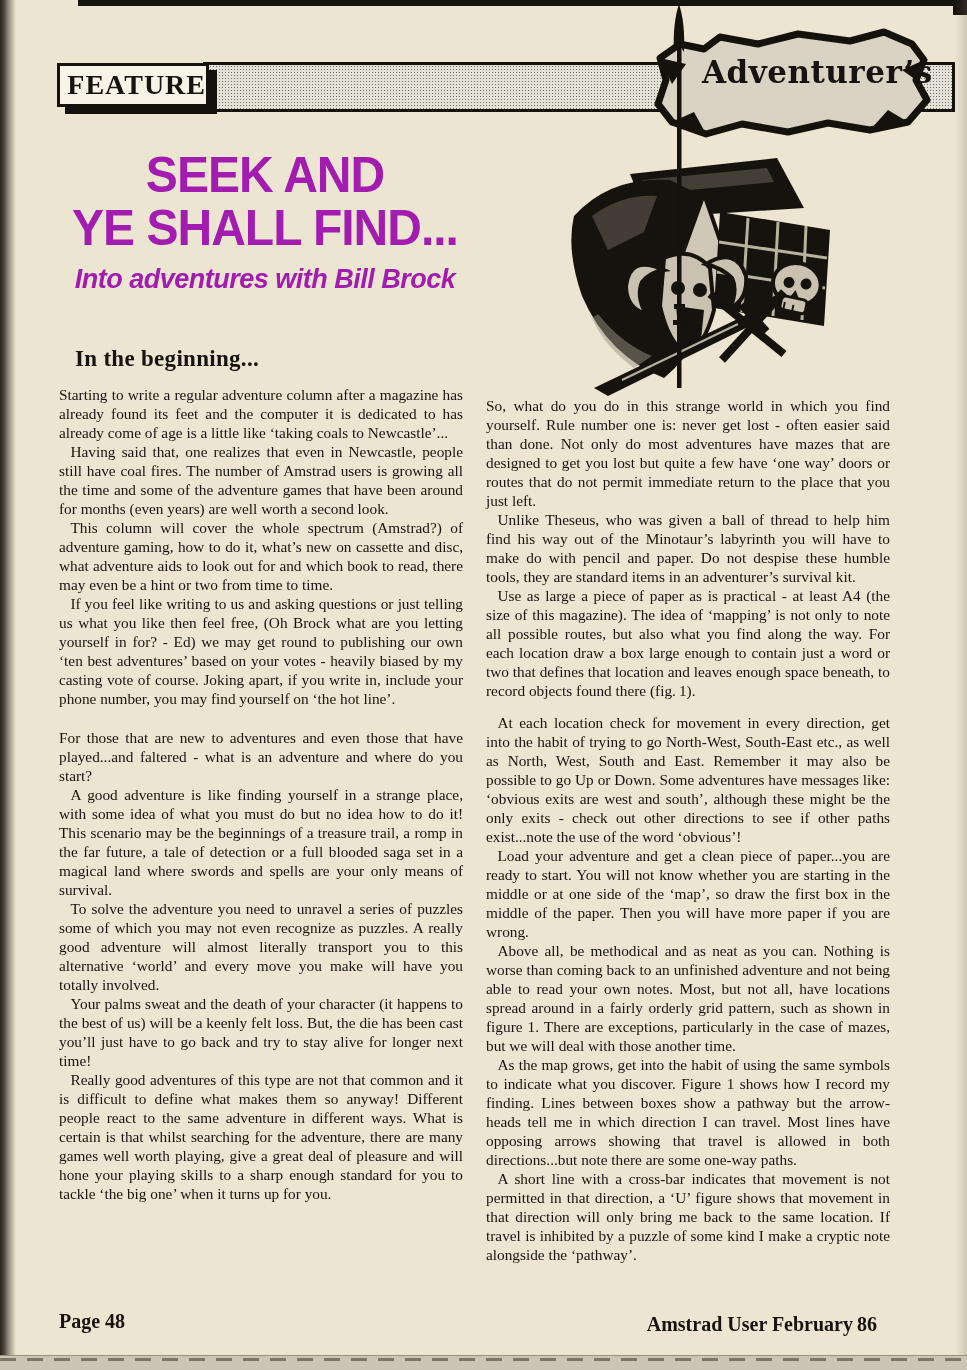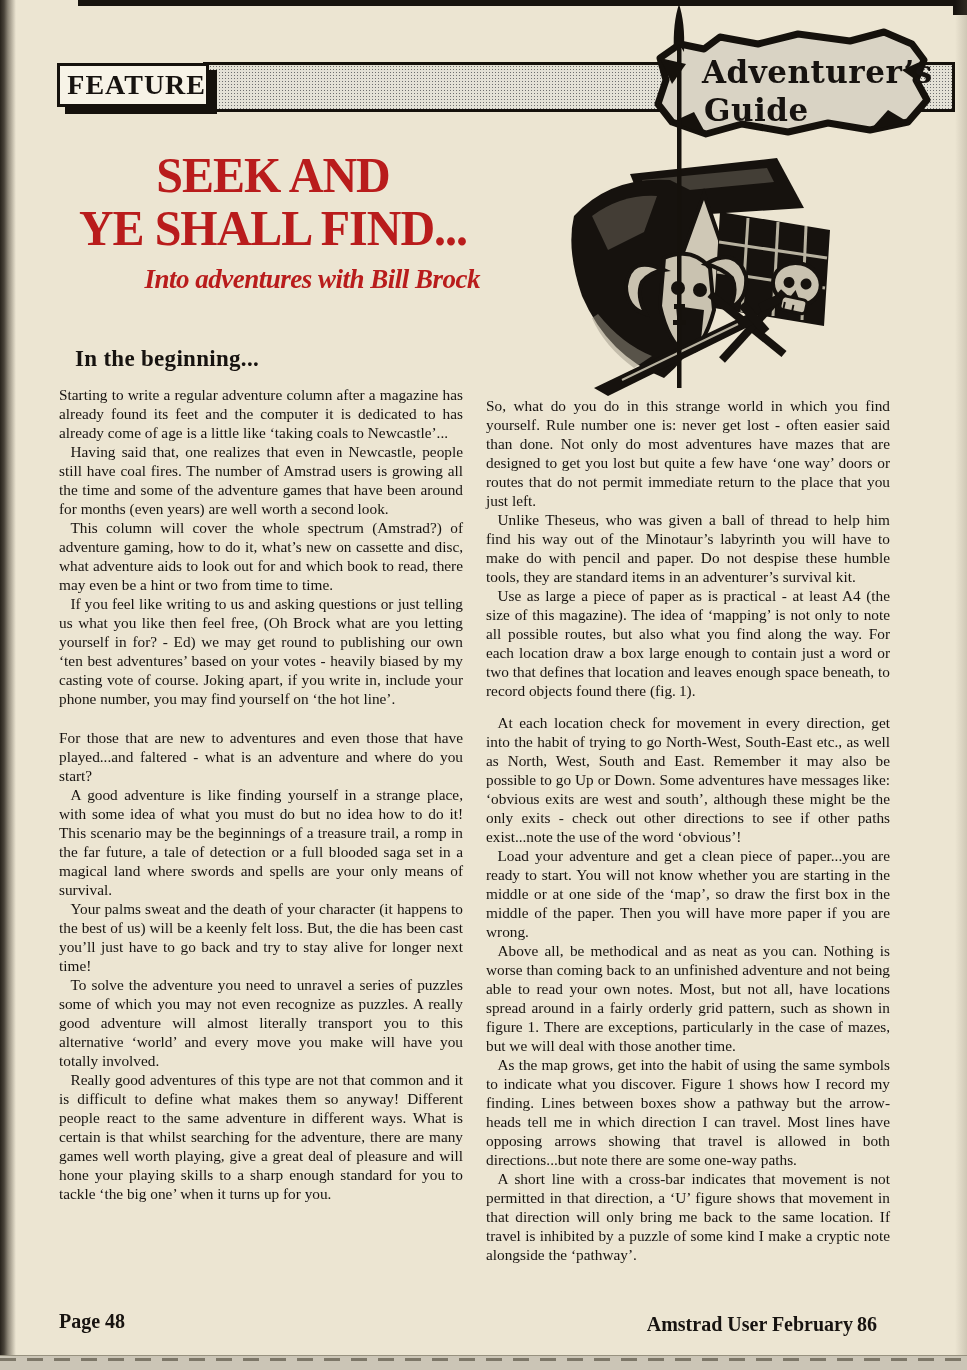--- a/index.html
+++ b/index.html
@@ -38,24 +38,24 @@
   .banner{position:absolute;left:646px;top:24px;width:292px;height:122px;z-index:3;}
   .banner svg{position:absolute;left:0;top:0;}
   .banner .l1{position:absolute;left:56px;top:30px;width:230px;
     font-family:"DejaVu Serif", serif;font-weight:bold;font-size:31px;letter-spacing:.5px;}
   .banner .l2{position:absolute;left:58px;top:68px;width:200px;
     font-family:"DejaVu Serif", serif;font-weight:bold;font-size:31px;letter-spacing:.5px;}
   .spear{position:absolute;left:664px;top:4px;width:30px;height:392px;z-index:5;}
 
   
   .title-block{position:absolute;left:58px;top:148px;width:414px;text-align:center;
-    font-family:Liberation Serif, serif;color:#b91c1c;margin-left:8px;}
+    font-family:Liberation Sans, sans-serif;color:#a21caf;}
   .title-line{font-weight:900;font-size:48px;line-height:53px;letter-spacing:-1px;
     transform:scaleY(1.04);}
-  .subtitle{margin-top:10px;font-weight:bold;font-style:italic;font-size:27px;letter-spacing:-.5px;text-align:right;}
+  .subtitle{margin-top:10px;font-weight:bold;font-style:italic;font-size:27px;letter-spacing:-.5px;text-align:center;}
 
   
   .page-art{position:absolute;left:552px;top:146px;width:296px;height:252px;z-index:2;}
 
   
   .col{position:absolute;width:404px;font-size:15.3px;line-height:19px;text-align:justify;}
   .col-left{left:59px;top:346px;}
   .col-right{left:486px;top:396px;}
   .col h2{font-size:23px;line-height:26px;margin:0 0 13px 16px;letter-spacing:.3px;}
   .col .sec{margin-bottom:20px;}
@@ -85,21 +85,20 @@
 
 <div class="banner">
   <svg width="292" height="122" viewBox="0 0 292 122">
     <path d="M14,34 L34,20 L58,25 L74,13 L112,20 L152,10 L204,17 L238,8 L266,20 L278,36 L270,56 L281,76 L262,98 L224,106 L182,99 L142,108 L96,100 L60,110 L26,98 L12,80 L20,56 Z" fill="#d9d3c4" stroke="#15110c" stroke-width="7" stroke-linejoin="round"></path>
     <path d="M14,34 L40,40 L26,60 Z" fill="#15110c"></path>
     <path d="M278,36 L256,46 L270,56 Z" fill="#15110c"></path>
     <path d="M262,98 L242,86 L224,106 Z" fill="#15110c"></path>
     <path d="M26,98 L48,88 L60,110 Z" fill="#15110c"></path>
   </svg>
   <div class="l1">Adventurer’s</div>
-  <div class="l2">Guide</div>
 </div>
 
 <svg class="spear" viewBox="0 0 30 392">
   <path d="M15,0 C19,12 21,28 20,48 L15,40 L10,48 C9,28 11,12 15,0 Z" fill="#15110c"></path>
   <rect x="13" y="44" width="4.5" height="340" fill="#15110c"></rect>
   <rect x="10" y="300" width="11" height="5" fill="#15110c"></rect>
   <rect x="9" y="316" width="13" height="5" fill="#15110c"></rect>
 </svg>
 
 <div class="title-block">
@@ -158,22 +157,22 @@
     <div class="sec">
       <h2>In the beginning...</h2>
       <p class="">Starting to write a regular adventure column after a magazine has already found its feet and the computer it is dedicated to has already come of age is a little like ‘taking coals to Newcastle’...</p>
       <p class="indent">Having said that, one realizes that even in Newcastle, people still have coal fires. The number of Amstrad users is growing all the time and some of the adventure games that have been around for months (even years) are well worth a second look.</p>
       <p class="indent">This column will cover the whole spectrum (Amstrad?) of adventure gaming, how to do it, what’s new on cassette and disc, what adventure aids to look out for and which book to read, there may even be a hint or two from time to time.</p>
       <p class="indent">If you feel like writing to us and asking questions or just telling us what you like then feel free, (Oh Brock what are you letting yourself in for? - Ed) we may get round to publishing our own ‘ten best adventures’ based on your votes - heavily biased by my casting vote of course. Joking apart, if you write in, include your phone number, you may find yourself on ‘the hot line’.</p>
     </div>
     <div class="sec">
       <p class="">For those that are new to adventures and even those that have played...and faltered - what is an adventure and where do you start?</p>
       <p class="indent">A good adventure is like finding yourself in a strange place, with some idea of what you must do but no idea how to do it! This scenario may be the beginnings of a treasure trail, a romp in the far future, a tale of detection or a full blooded saga set in a magical land where swords and spells are your only means of survival.</p>
+      <p class="indent">To solve the adventure you need to unravel a series of puzzles some of which you may not even recognize as puzzles. A really good adventure will almost literally transport you to this alternative ‘world’ and every move you make will have you totally involved.</p>
       <p class="indent">Your palms sweat and the death of your character (it happens to the best of us) will be a keenly felt loss. But, the die has been cast you’ll just have to go back and try to stay alive for longer next time!</p>
-      <p class="indent">To solve the adventure you need to unravel a series of puzzles some of which you may not even recognize as puzzles. A really good adventure will almost literally transport you to this alternative ‘world’ and every move you make will have you totally involved.</p>
       <p class="indent">Really good adventures of this type are not that common and it is difficult to define what makes them so anyway! Different people react to the same adventure in different ways. What is certain is that whilst searching for the adventure, there are many games well worth playing, give a great deal of pleasure and will hone your playing skills to a sharp enough standard for you to tackle ‘the big one’ when it turns up for you.</p>
     </div>
   </div>
 <div class="col col-right">
     <div class="sec">
       <p class="">So, what do you do in this strange world in which you find yourself. Rule number one is: never get lost - often easier said than done. Not only do most adventures have mazes that are designed to get you lost but quite a few have ‘one way’ doors or routes that do not permit immediate return to the place that you just left.</p>
       <p class="indent">Unlike Theseus, who was given a ball of thread to help him find his way out of the Minotaur’s labyrinth you will have to make do with pencil and paper. Do not despise these humble tools, they are standard items in an adventurer’s survival kit.</p>
       <p class="indent">Use as large a piece of paper as is practical - at least A4 (the size of this magazine). The idea of ‘mapping’ is not only to note all possible routes, but also what you find along the way. For each location draw a box large enough to contain just a word or two that defines that location and leaves enough space beneath, to record objects found there (fig. 1).</p>
       <p class="indent gap">At each location check for movement in every direction, get into the habit of trying to go North-West, South-East etc., as well as North, West, South and East. Remember it may also be possible to go Up or Down. Some adventures have messages like: ‘obvious exits are west and south’, although these might be the only exits - check out other directions to see if other paths exist...note the use of the word ‘obvious’!</p>
       <p class="indent">Load your adventure and get a clean piece of paper...you are ready to start. You will not know whether you are starting in the middle or at one side of the ‘map’, so draw the first box in the middle of the paper. Then you will have more paper if you are wrong.</p>

